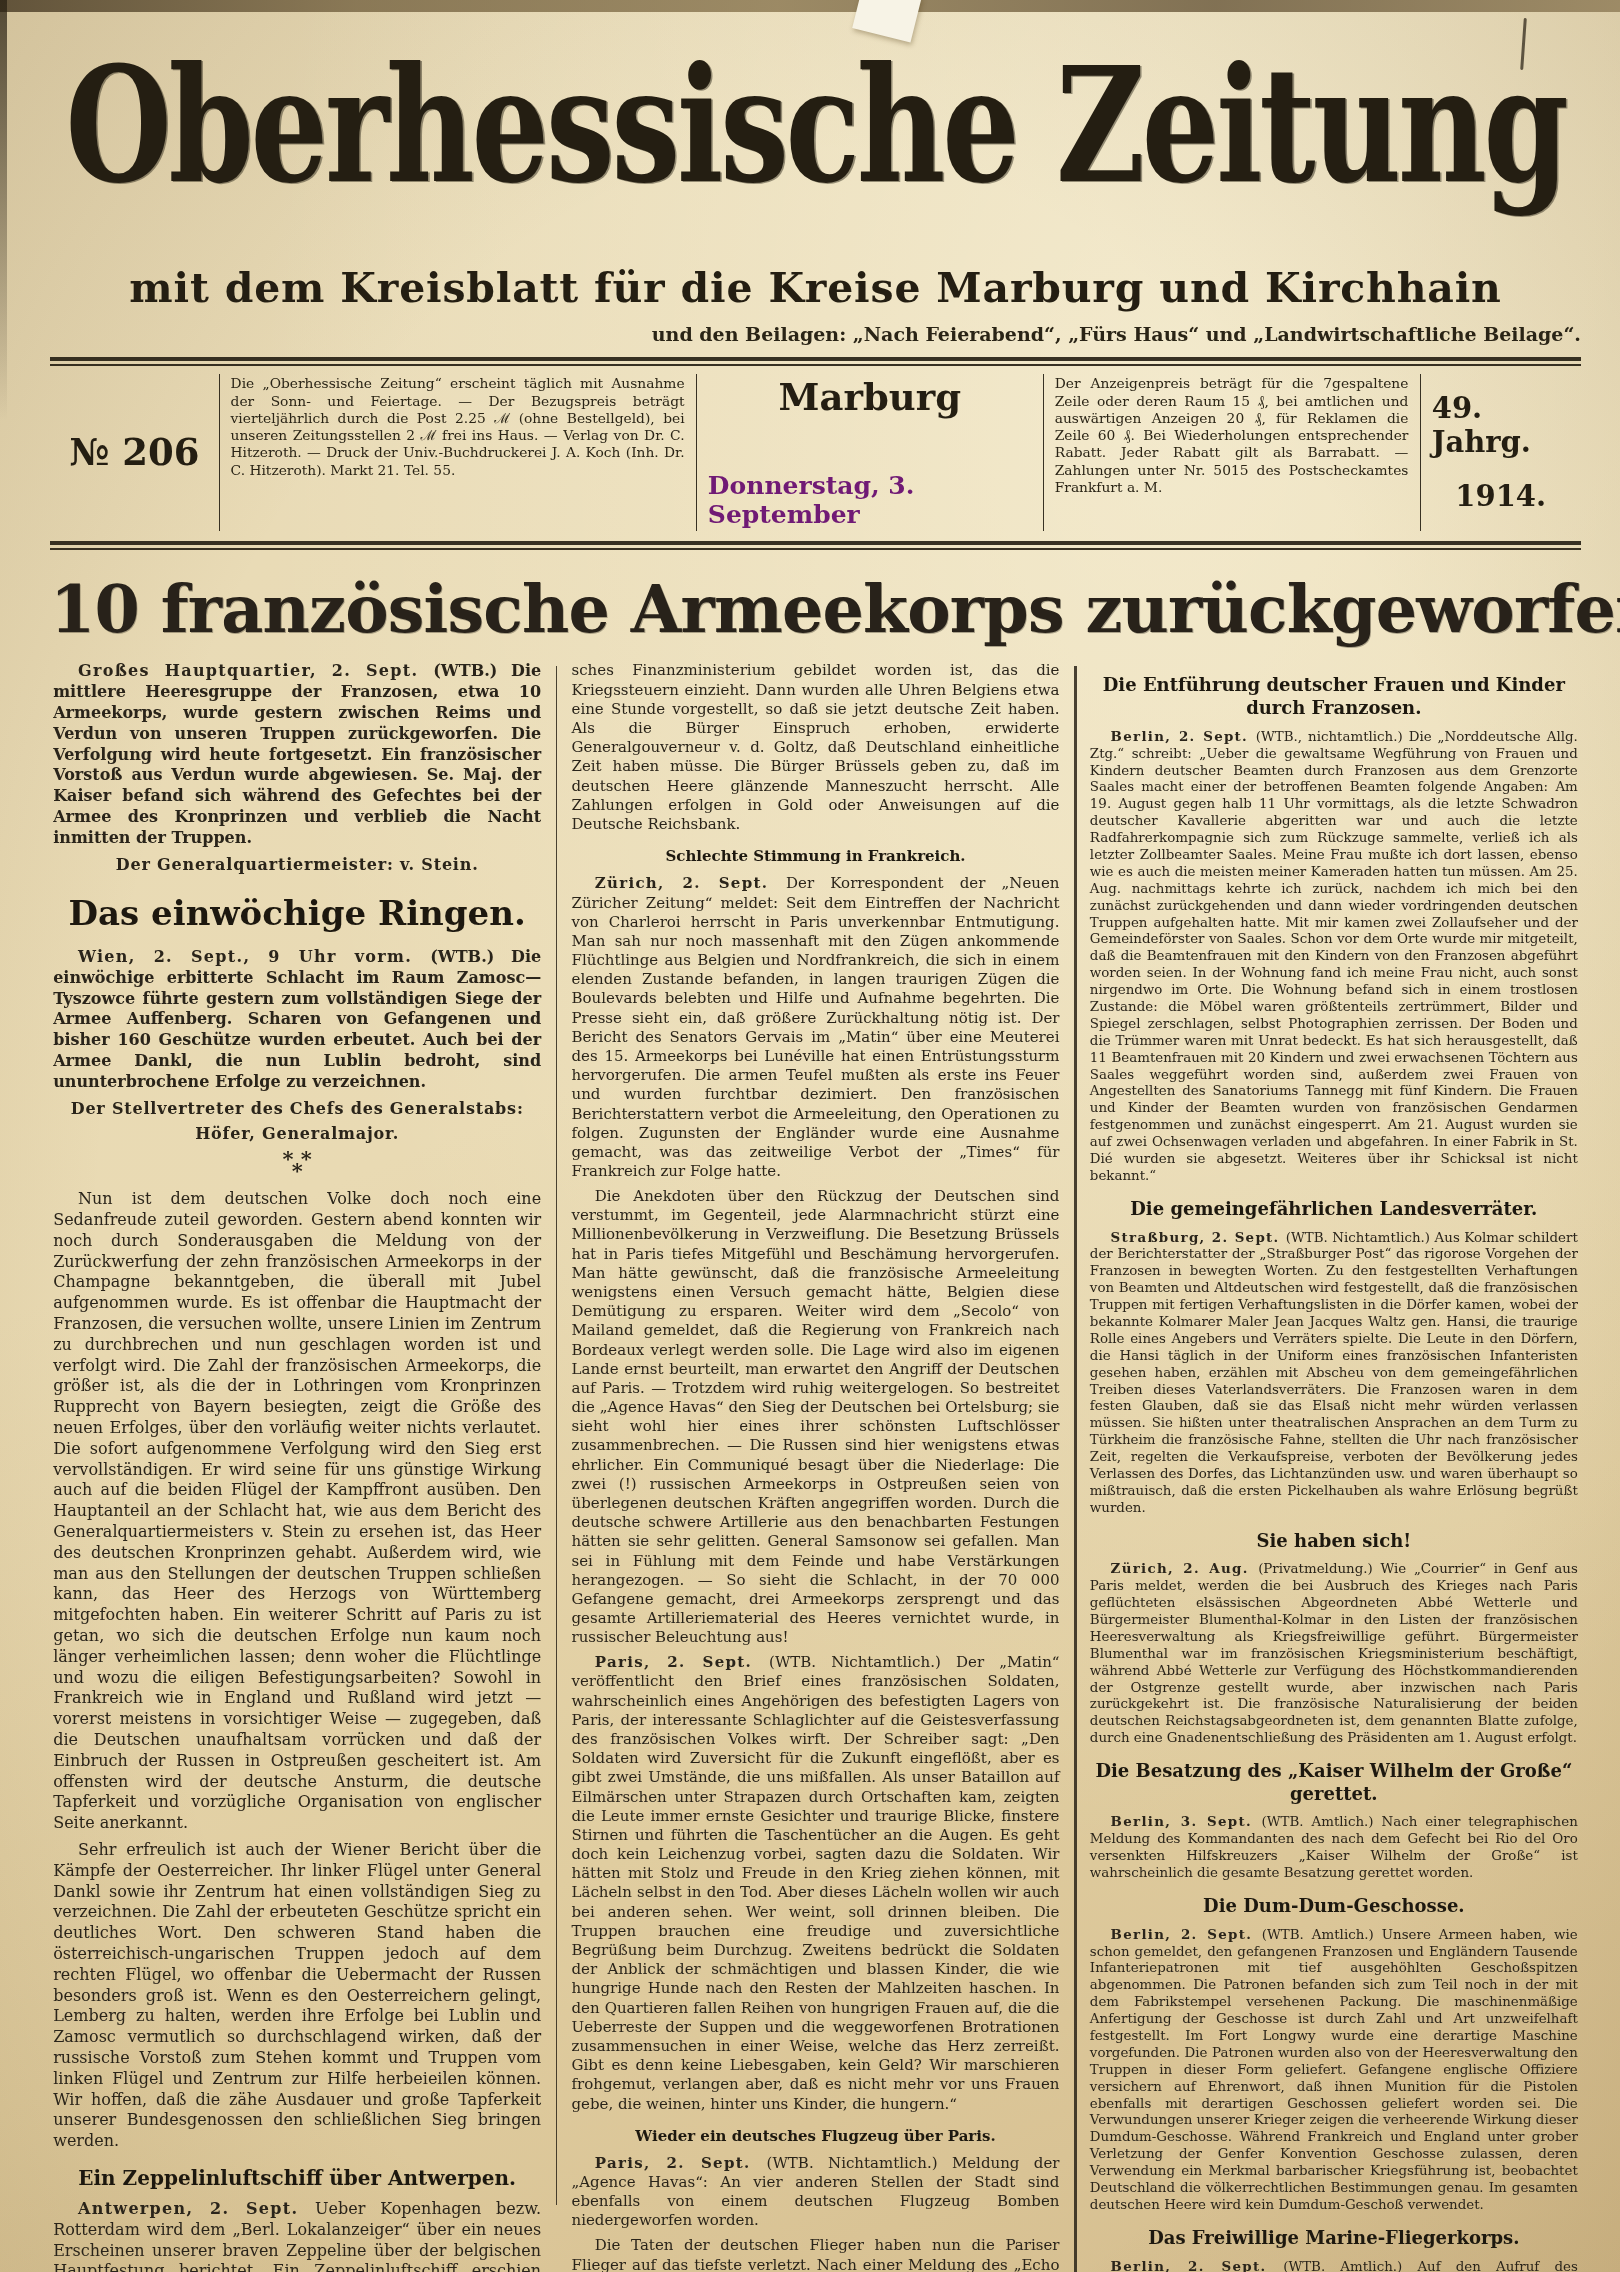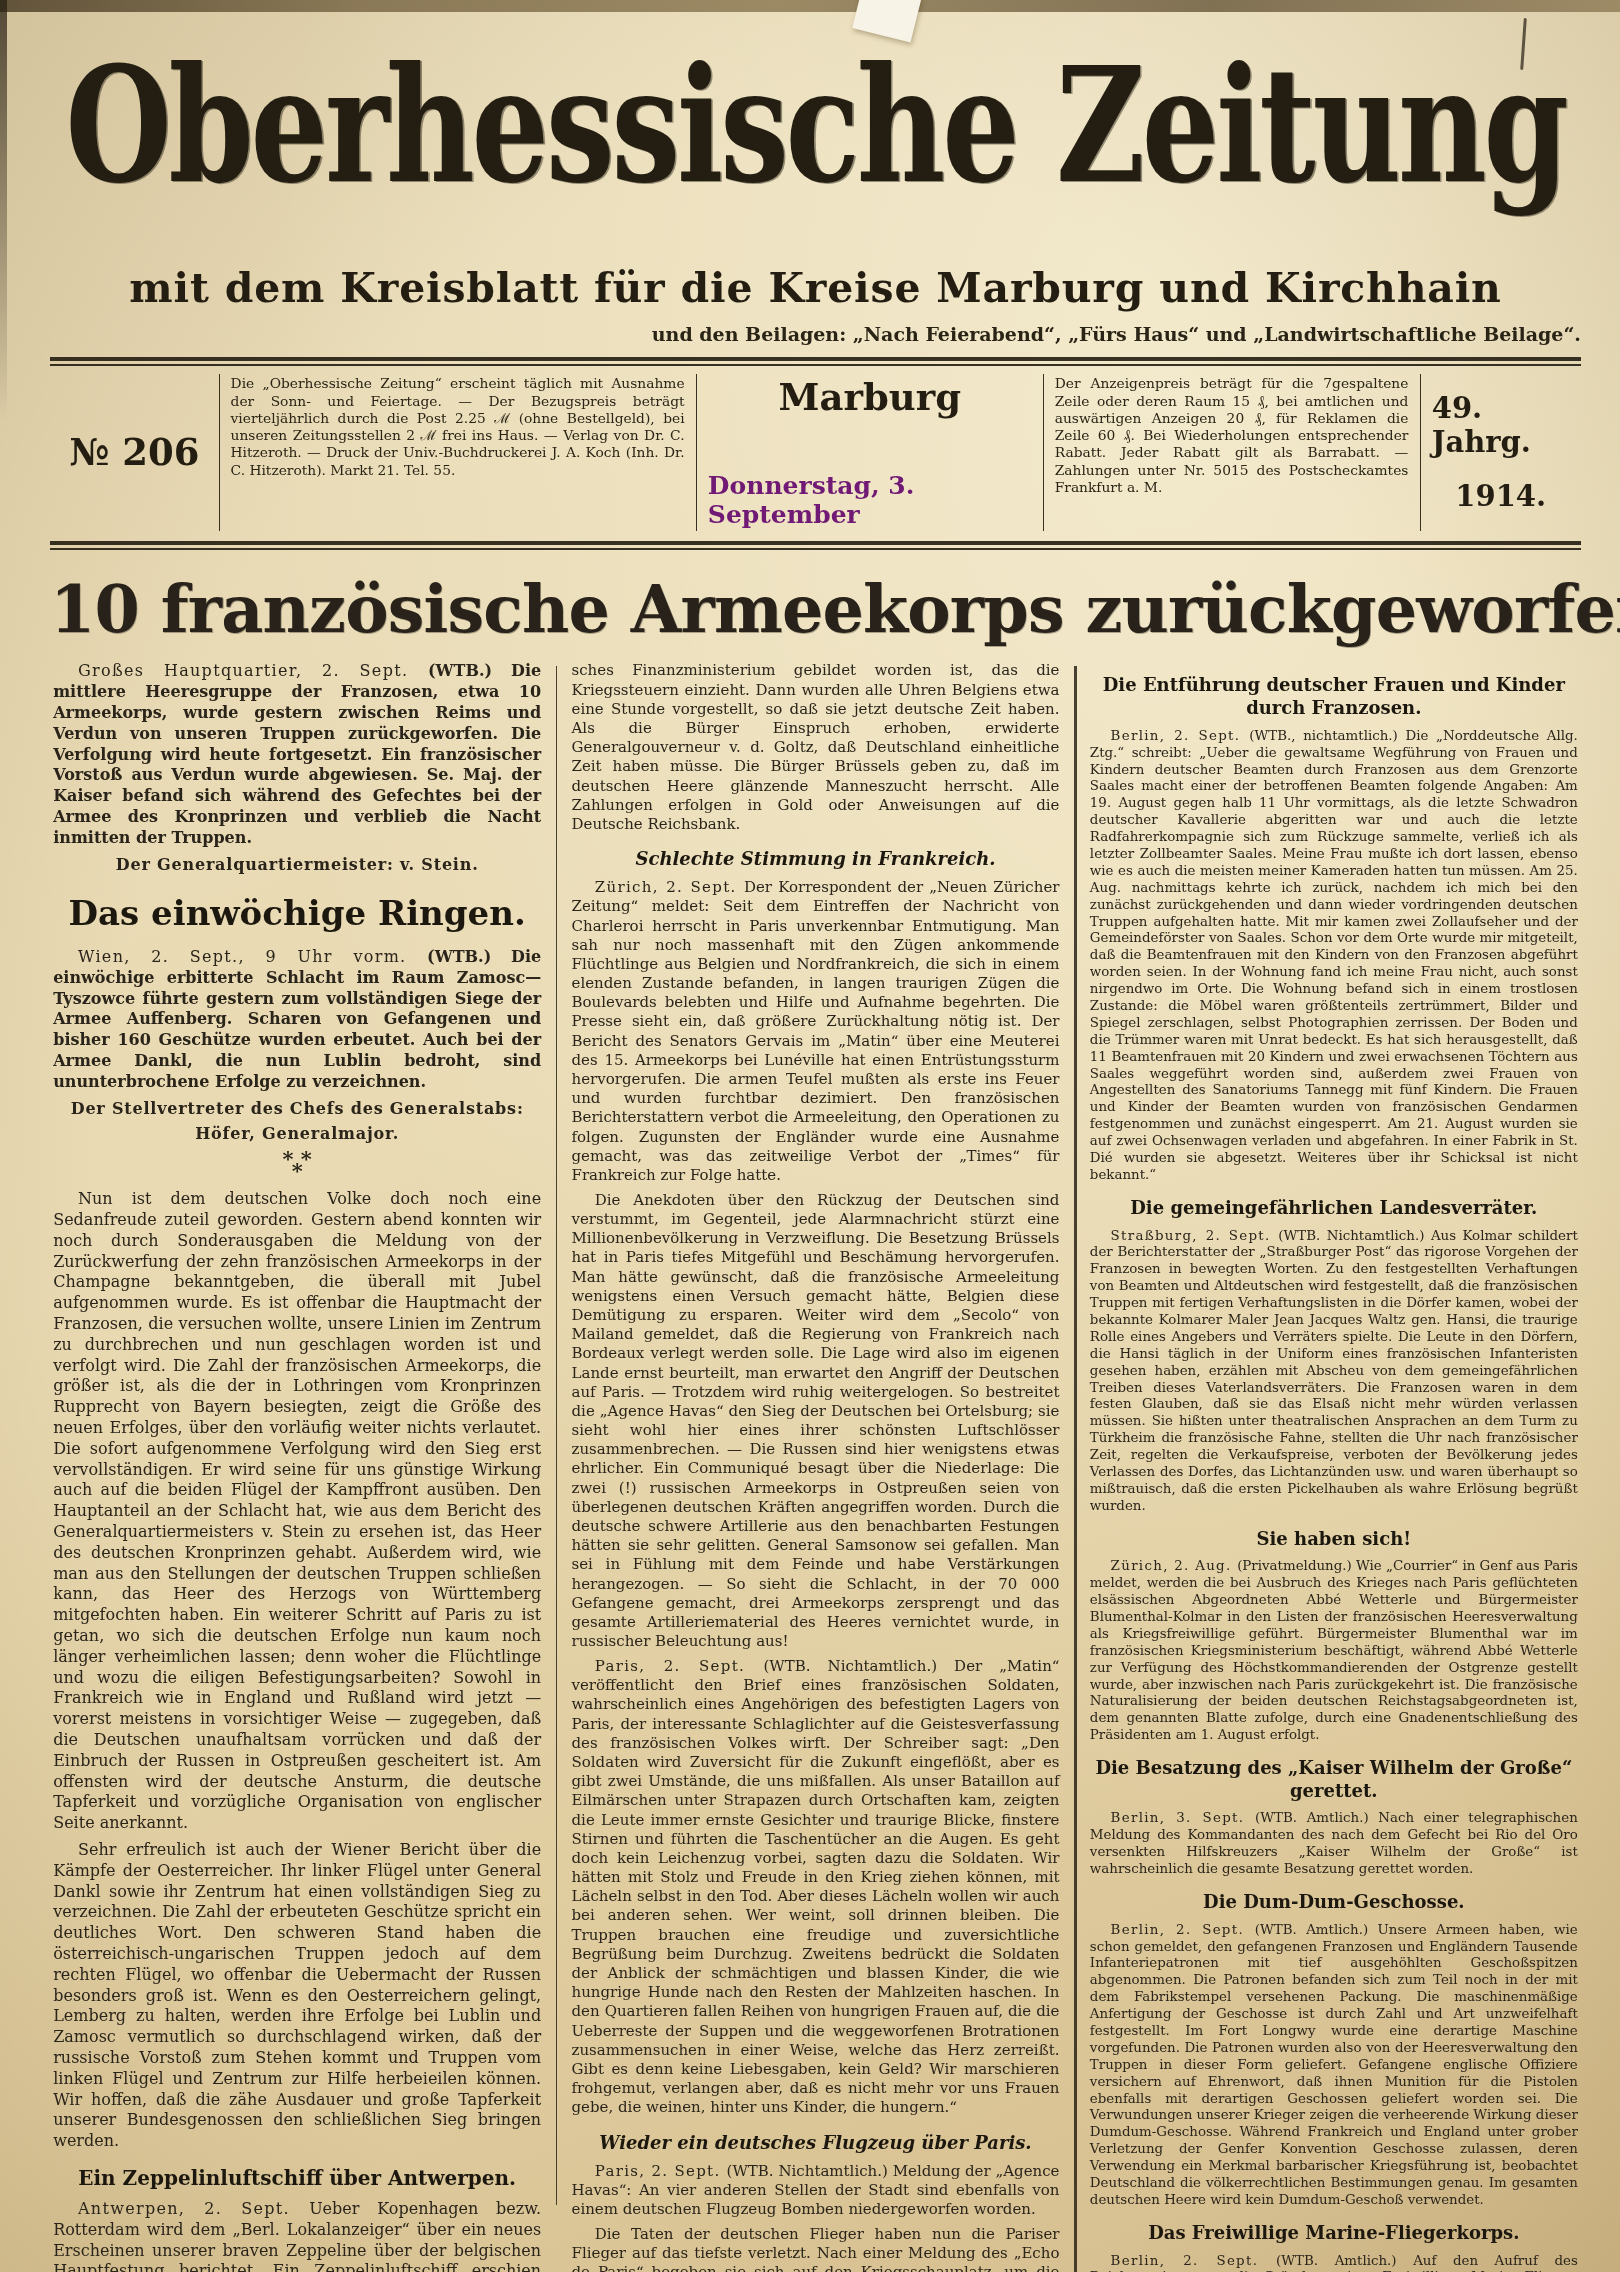--- a/index.html
+++ b/index.html
@@ -66,28 +66,28 @@
   .columns{display:flex;gap:0;height:1663px;overflow:hidden;position:relative;margin-top:11.3px;}
   .col{flex:1 1 0;padding:0 3.2px;}
   .gutter{flex:0 0 24px;position:relative;}
   .gutter::after{content:"";position:absolute;left:11.3px;top:4.9px;width:1.6px;background:#2b2418;opacity:.85;}
   .gutter.g1::after{height:1539px;}
   .gutter.g2::after{height:1612px;border-left:0.8px solid #2b2418;}
 
   .col p{margin:0 0 0.38em 0;text-align:justify;text-indent:1.55em;}
   .col p.noindent{text-indent:0;}
   .col p.lead{font-weight:bold;}
-  .col .dateline{font-weight:normal;letter-spacing:1.3px;}
+  .col .dateline{font-weight:bold;letter-spacing:1.3px;}
   .sig{text-align:center;font-weight:bold;letter-spacing:0.8px;margin:3.2px 0 4.9px;}
   .art-head{text-align:center;font-weight:bold;color:#1d180f;margin:13px 0 8px;}
   .col-1{font-size:16px;line-height:1.30;}
   .col-2{font-size:15px;line-height:1.28;}
   .col-3{font-size:13.4px;line-height:1.26;}
   .col-1 .art-head{font-size:20px;}
-  .col-2 .art-head{font-size:18px;font-style:italic;}
+  .col-2 .art-head{font-size:15px;}
   .col-3 .art-head{font-size:18px;}
   .art-head.lg{font-size:34px !important;margin:16px 0 11.3px;}
   .stars{text-align:center;font-weight:bold;font-size:21px;line-height:.55;margin:8px 0 13px;color:#2a241a;}
 </style>
 </head>
 <body>
 
 <div class="scan-strip"></div>
 <div class="scan-left"></div>
 <div class="torn-corner"></div>

